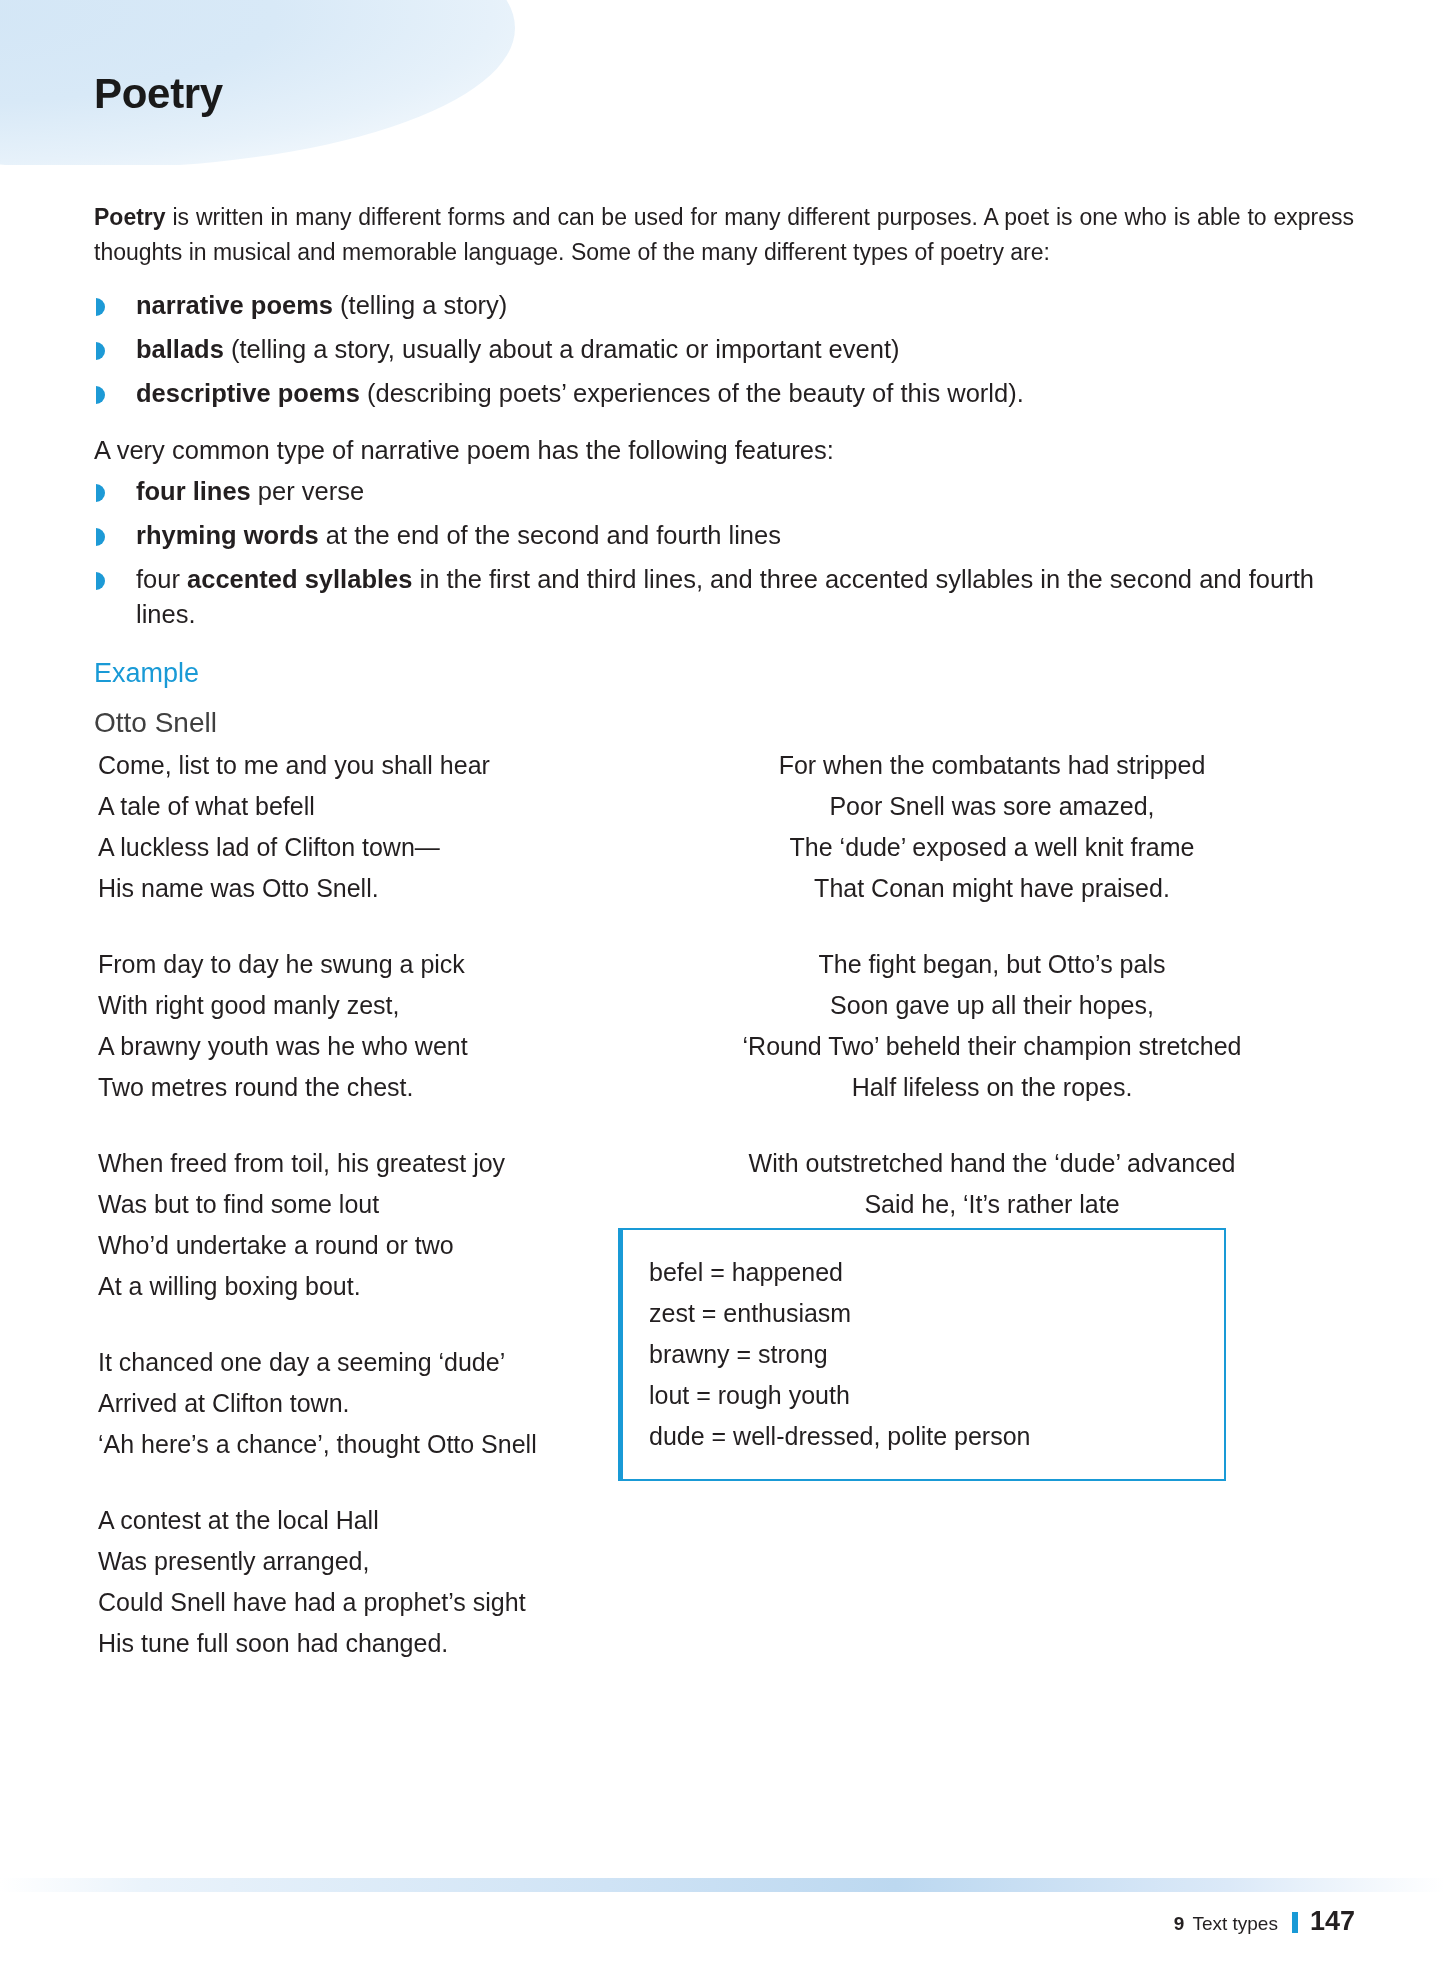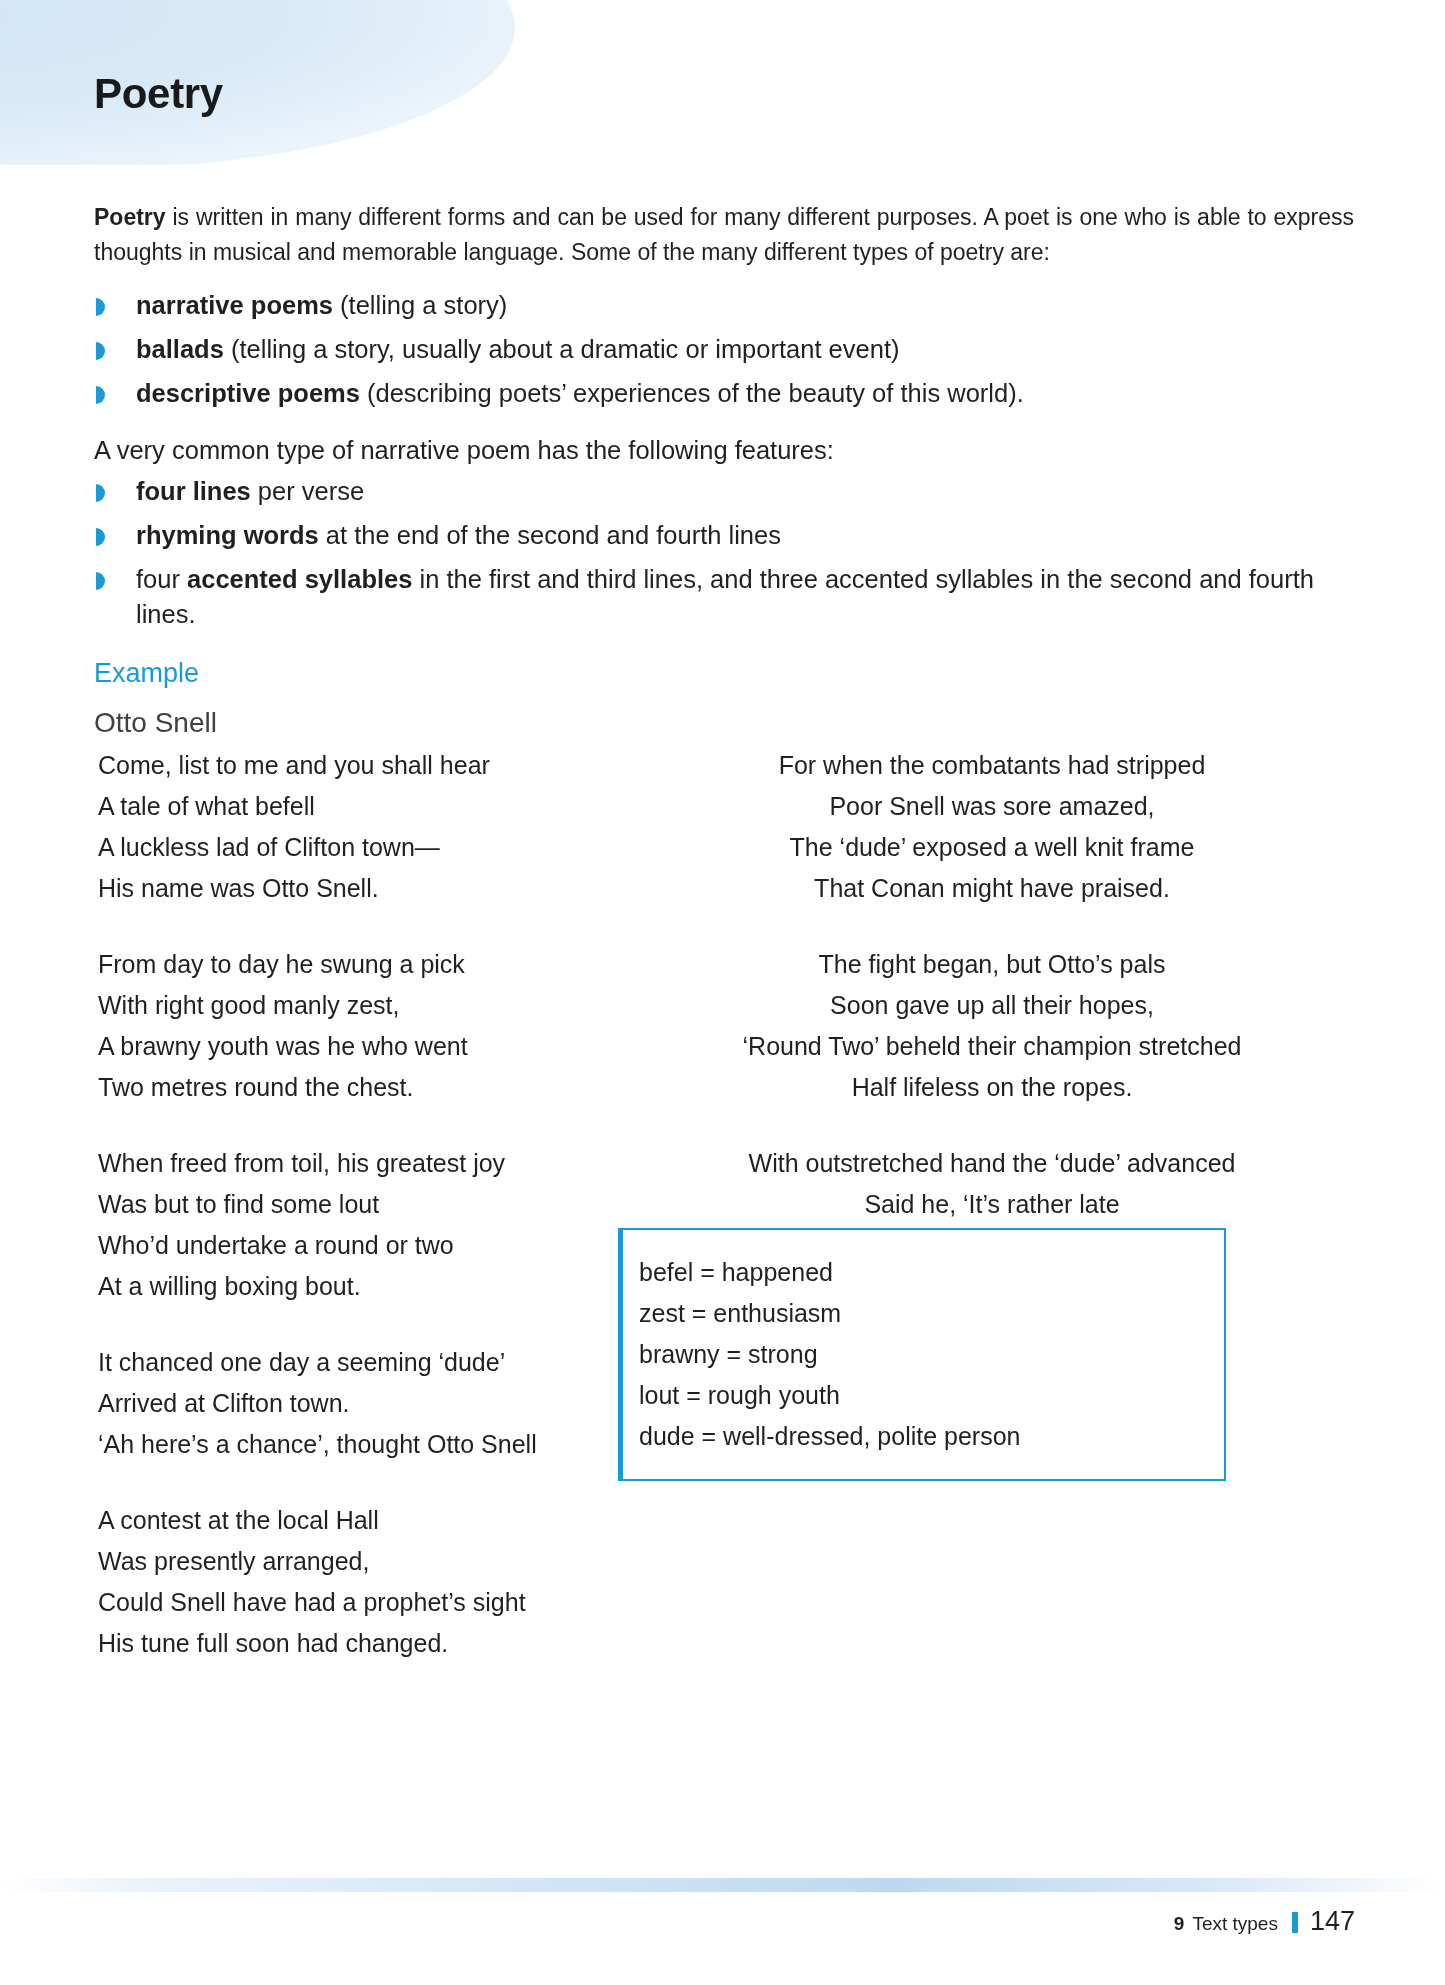--- a/index.html
+++ b/index.html
@@ -138,21 +138,21 @@
 
   
   .glossary {
     position: absolute;
     left: 618px;
     top: 1228px;
     width: 608px;
     box-sizing: border-box;
     border: 2px solid #199ad6;
     border-left-width: 5px;
-    padding: 22px 0 22px 16px;
+    padding: 22px 0 22px 26px;
     background: #ffffff;
   }
   .gloss-line {
     font-size: 25px;
     line-height: 41px;
     color: #231f20;
   }
 
   
   .footer-rule {
@@ -184,21 +184,21 @@
     display: inline-block;
     width: 6px;
     height: 21px;
     background: #199ad6;
     margin: 0 4px 0 6px;
     position: relative;
     top: 3px;
   }
   .footer-page {
     font-size: 27px;
-    font-weight: normal;
+    font-weight: bold;
     color: #231f20;
     text-align: right;
   }
 </style>
 </head>
 <body>
 
 <div class="page">
 
   <div class="header-band">

